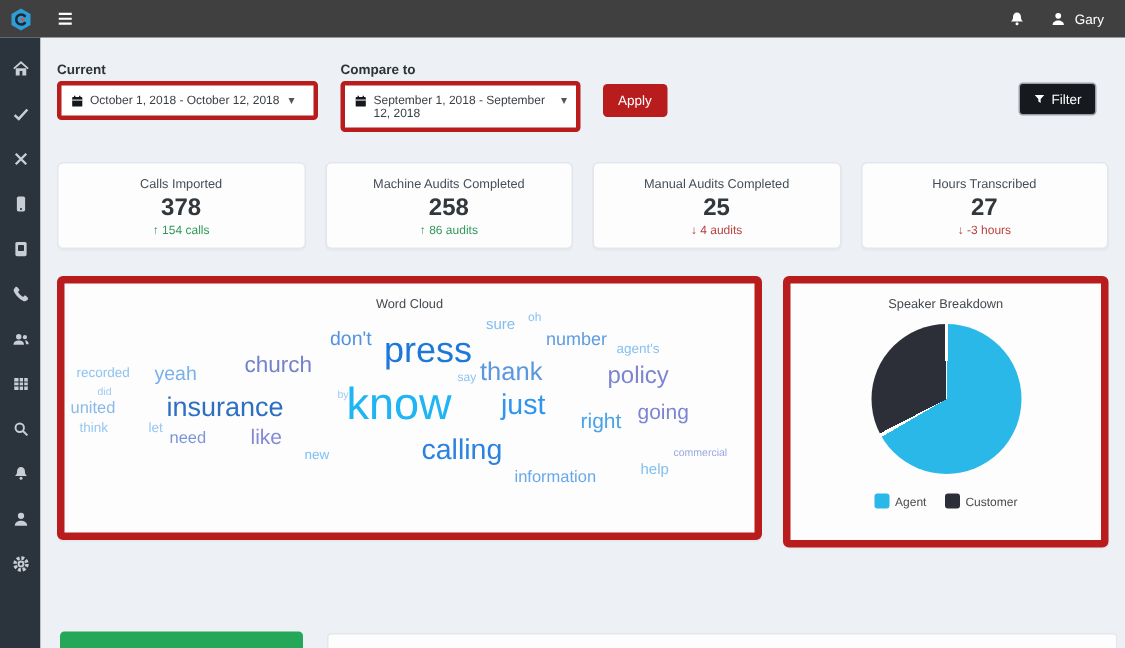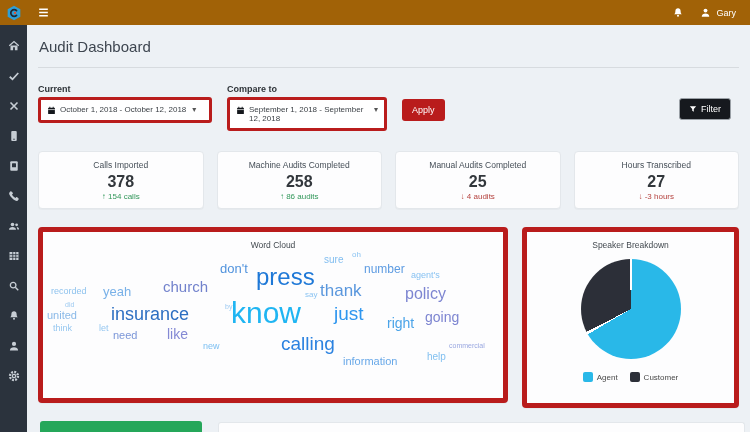--- a/index.html
+++ b/index.html
@@ -1,19 +1,19 @@
 <!DOCTYPE html>
 <html><head>
 <meta charset="utf-8">
 <style>
   html,body{margin:0;padding:0}
   body{width:750px;height:432px;position:relative;background:#edf1f5;font-family:"Liberation Sans",sans-serif;overflow:hidden}
   svg{display:block}
   
-  .topbar{position:absolute;left:0;top:0;width:750px;height:25px;background:#a16207;display:flex;align-items:center;z-index:6}
+  .topbar{position:absolute;left:0;top:0;width:750px;height:25px;background:#404040;display:flex;align-items:center;z-index:6}
   .logo{width:27px;height:25px;display:flex;align-items:center;justify-content:center}
   .hamburger{width:13px;height:13px;color:#fff;margin-left:10px;cursor:pointer}
   .topbar-right{margin-left:auto;display:flex;align-items:center;gap:16px;padding-right:14px}
   .tb-icon{width:12px;height:12px;color:#fff;cursor:pointer}
   .tb-user{display:flex;align-items:center;gap:5px;color:#fff;font-size:9px;cursor:pointer}
   .tb-user .icon{width:11px;height:11px;color:#fff}
   
   .sidebar{position:absolute;left:0;top:25px;bottom:0;width:27px;background:#2b333d;box-sizing:border-box;padding-top:6px}
   .side-item{height:30px;display:flex;align-items:center;justify-content:center;color:#c7ced5;cursor:pointer}
   .side-item .icon{width:12px;height:12px}
@@ -185,23 +185,20 @@
           <circle cx="12" cy="12" r="8" fill="none" stroke="currentColor" stroke-width="4.6" stroke-dasharray="3.8 2.4"></circle>
           <circle cx="12" cy="12" r="4.6" fill="currentColor"></circle>
           <circle cx="12" cy="12" r="2" fill="#2b333d"></circle>
         </svg>
       </span>
     </div>
   </div>
 
 <div class="content">
 
-  <div class="page-header">
-    <h1 class="page-title">Audit Dashboard</h1>
-  </div>
 
   <div class="filter-row">
     <div class="fgroup">
       <div class="flabel">Current</div>
       <div class="dateinput din-current">
         <span class="cal">
             <svg viewBox="0 0 24 24" width="100%" height="100%">
               <rect x="3" y="4.5" width="18" height="17" rx="1.5" fill="currentColor"></rect>
               <path d="M7.5 2v5M16.5 2v5" stroke="currentColor" stroke-width="2.4"></path>
               <rect x="3" y="9" width="18" height="1.8" fill="#fff"></rect>

